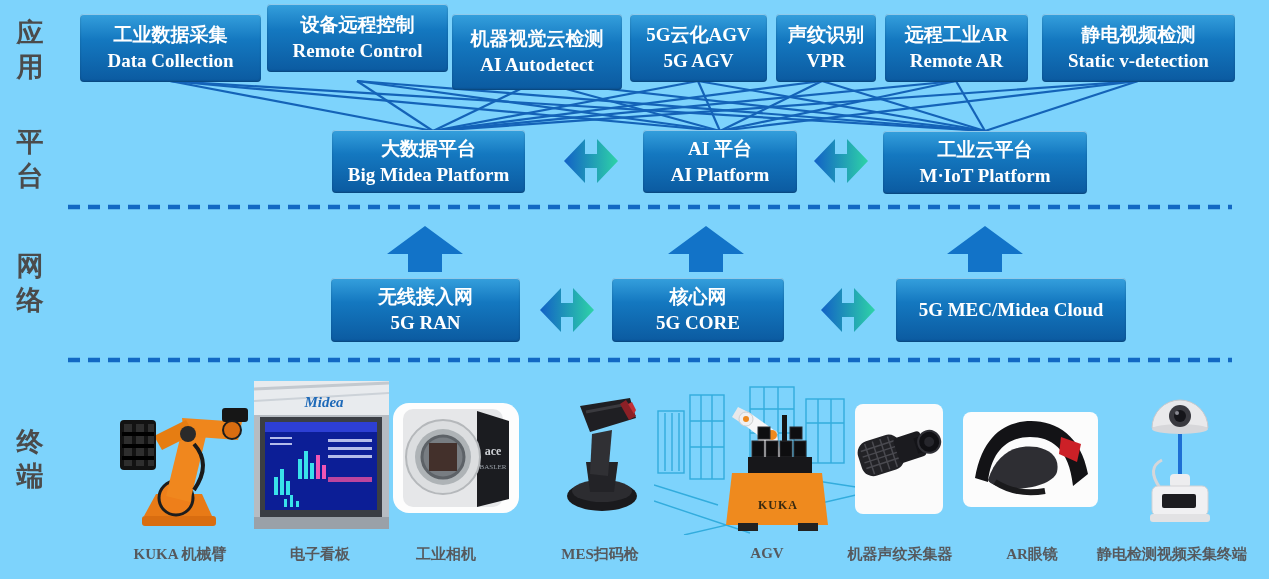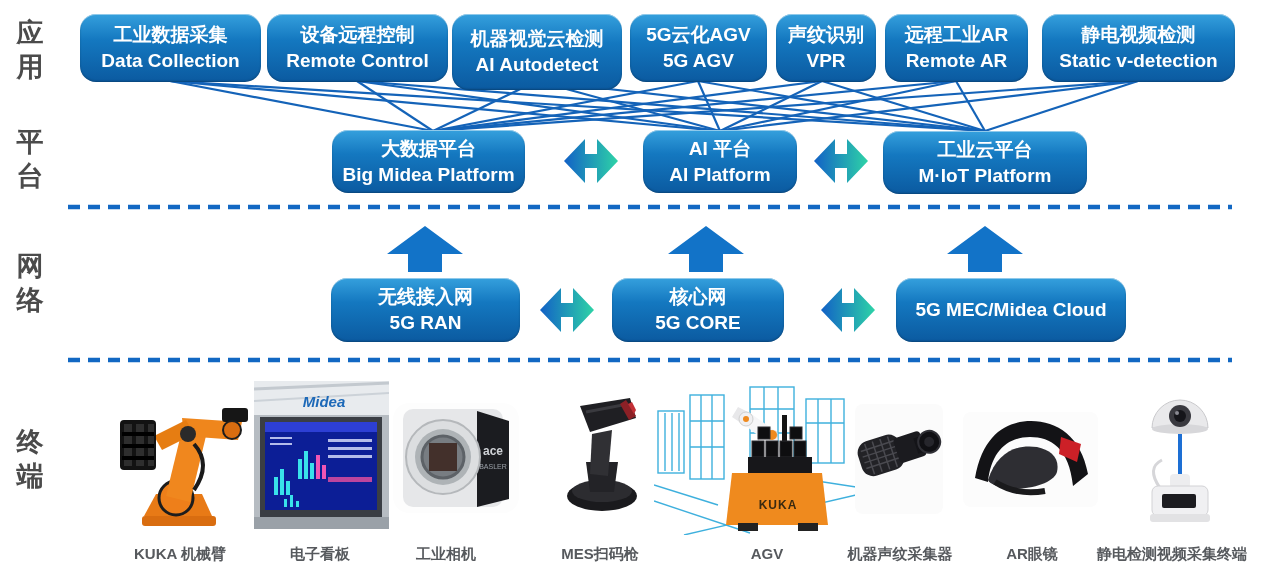--- a/index.html
+++ b/index.html
@@ -1,25 +1,25 @@
 <!DOCTYPE html>
 <html><head>
 <meta charset="utf-8">
 <style>
   html,body{margin:0;padding:0;background:#000;}
   #canvas{
-    position:relative;width:1269px;height:579px;background:#ffffff;
-    font-family:Liberation Sans, sans-serif;overflow:hidden;
+    position:relative;width:1269px;height:579px;background:#7dd3fc;
+    font-family:Liberation Serif, serif;overflow:hidden;
   }
   .vlabel{
     position:absolute;width:30px;color:#4b4b4b;font-weight:bold;
     font-size:27px;line-height:1.25;word-break:break-all;text-align:center;
   }
   .box{
-    position:absolute;border-radius:16px;color:#fff;font-weight:bold;
+    position:absolute;border-radius:4px;color:#fff;font-weight:bold;
     display:flex;flex-direction:column;justify-content:center;align-items:center;
     text-align:center;line-height:1.35;
     background:linear-gradient(180deg,#35a0dd 0%,#1478c0 38%,#0b5aa0 100%);
     box-shadow:inset 0 1px 0 rgba(255,255,255,.45), inset 0 -1px 2px rgba(0,0,0,.25);
   }
   .box .cn{font-size:19px;}
   .box .en{font-size:19px;}
   svg.overlay{position:absolute;left:0;top:0;z-index:1;pointer-events:none;}
   .box,.vlabel,.tlabel{z-index:2;}
   .photo{position:absolute;z-index:2;}
@@ -84,21 +84,21 @@
 
   <div class="vlabel" style="left:15px;top:17px">应用</div>
   <div class="vlabel" style="left:15px;top:126px">平台</div>
   <div class="vlabel" style="left:15px;top:250px">网络</div>
   <div class="vlabel" style="left:15px;top:426px">终端</div>
 
   <div class="box" style="left:80px;top:14px;width:181px;height:68px">
     <div class="cn">工业数据采集</div>
     <div class="en">Data Collection</div>
   </div>
-  <div class="box" style="left:267px;top:14px;width:181px;height:68px">
+  <div class="box" style="left:267px;top:4px;width:181px;height:68px">
     <div class="cn">设备远程控制</div>
     <div class="en">Remote Control</div>
   </div>
   <div class="box" style="left:452px;top:14px;width:170px;height:76px">
     <div class="cn">机器视觉云检测</div>
     <div class="en">AI Autodetect</div>
   </div>
   <div class="box" style="left:630px;top:14px;width:137px;height:68px">
     <div class="cn">5G云化AGV</div>
     <div class="en">5G AGV</div>

